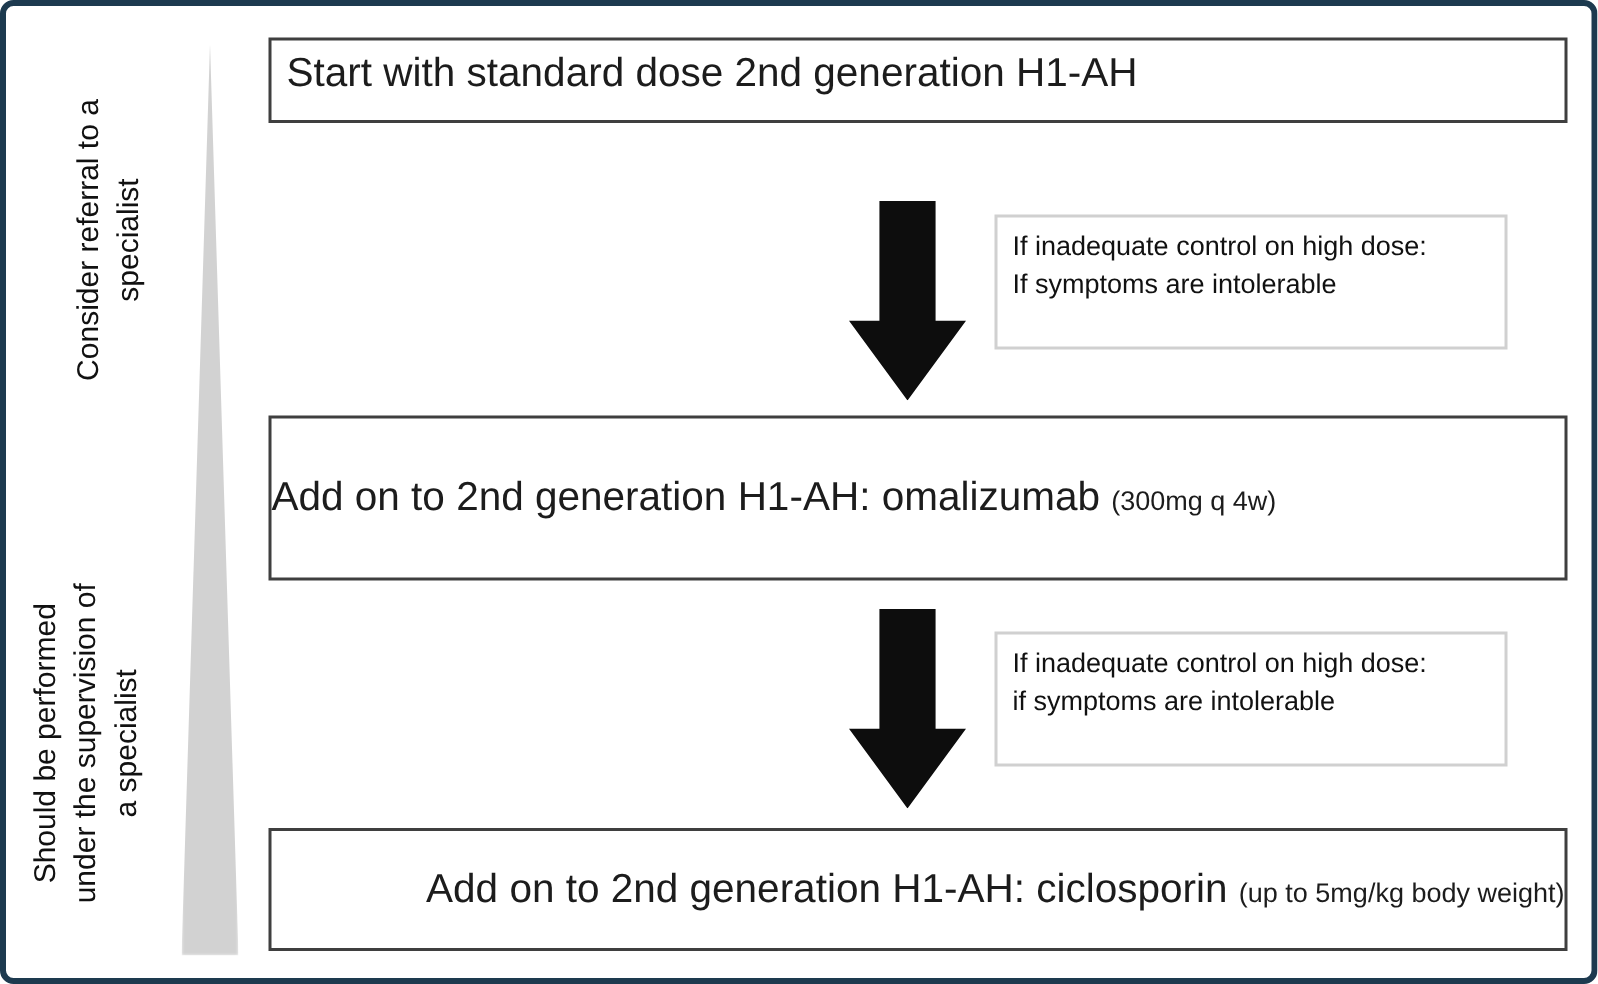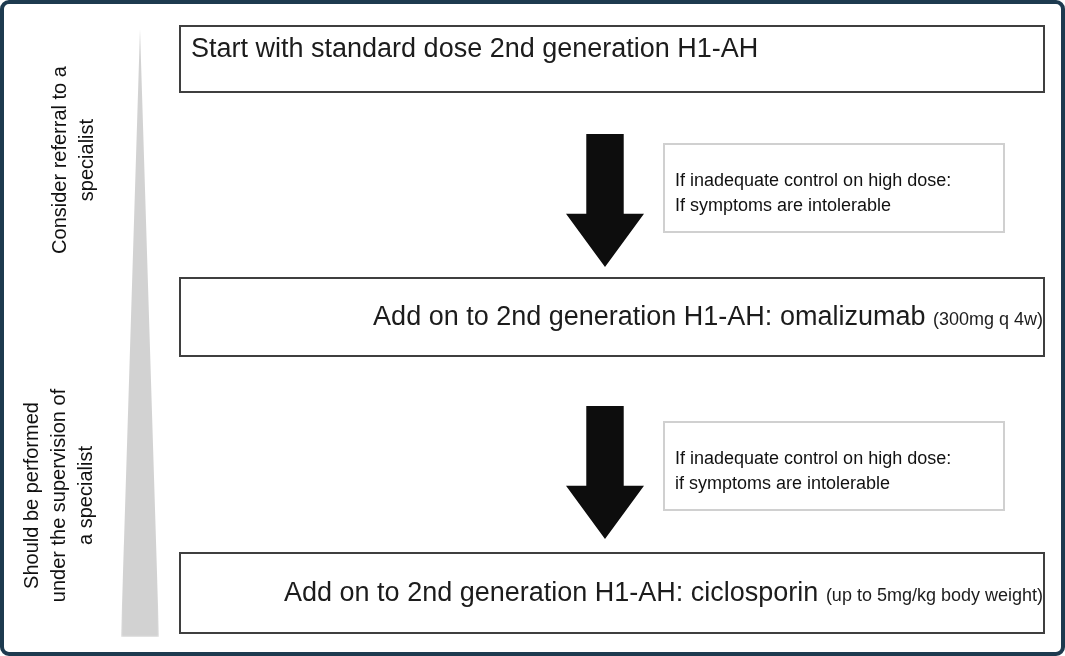--- a/index.html
+++ b/index.html
@@ -21,34 +21,34 @@
     position:absolute; transform:rotate(-90deg); text-align:center;
     font-size:20px; line-height:27px; white-space:nowrap; color:#111;
   }
   .side-label.top{left:-69px; top:127px; width:280px; height:58px;}
   .side-label.bottom{left:-108px; top:448px; width:330px; height:87px;}
   .box{
     position:absolute; left:175px; width:866px; box-sizing:border-box;
     border:2px solid var(--box_border); background:#fff;
     font-size:27px; line-height:36px;
   }
-  .box1{top:21px; height:68px; padding:3px 10px;}
-  .box2{top:273px; height:80px; text-align:right; display:flex; flex-direction:column; justify-content:center; line-height:38px;}
+  .box1{top:21px; height:57px; padding:3px 10px;}
+  .box2{top:273px; height:110px; text-align:left; display:flex; flex-direction:column; justify-content:center; line-height:38px;}
   .box3{top:548px; height:82px; text-align:right; display:flex; flex-direction:column; justify-content:center;}
   .small{font-size:18px;}
   .arrow{
     position:absolute; width:78px; height:133px; background:var(--arrow);
     clip-path:polygon(26% 0, 74% 0, 74% 60%, 100% 60%, 50% 100%, 0 60%, 26% 60%);
   }
   .arrow1{left:562px; top:130px;}
   .arrow2{left:562px; top:402px;}
   .note{
     position:absolute; left:659px; width:342px; height:90px; box-sizing:border-box;
     border:2px solid var(--note_border); background:#fff;
-    font-size:18px; line-height:25px; padding:23px 10px; color:#111;
+    font-size:18px; line-height:25px; padding:7px 10px; color:#111;
   }
   .note1{top:139px;}
   .note2{top:417px;}
 </style>
 </head>
 <body>
 
 <div class="frame">
 
   <div class="wedge"></div>

